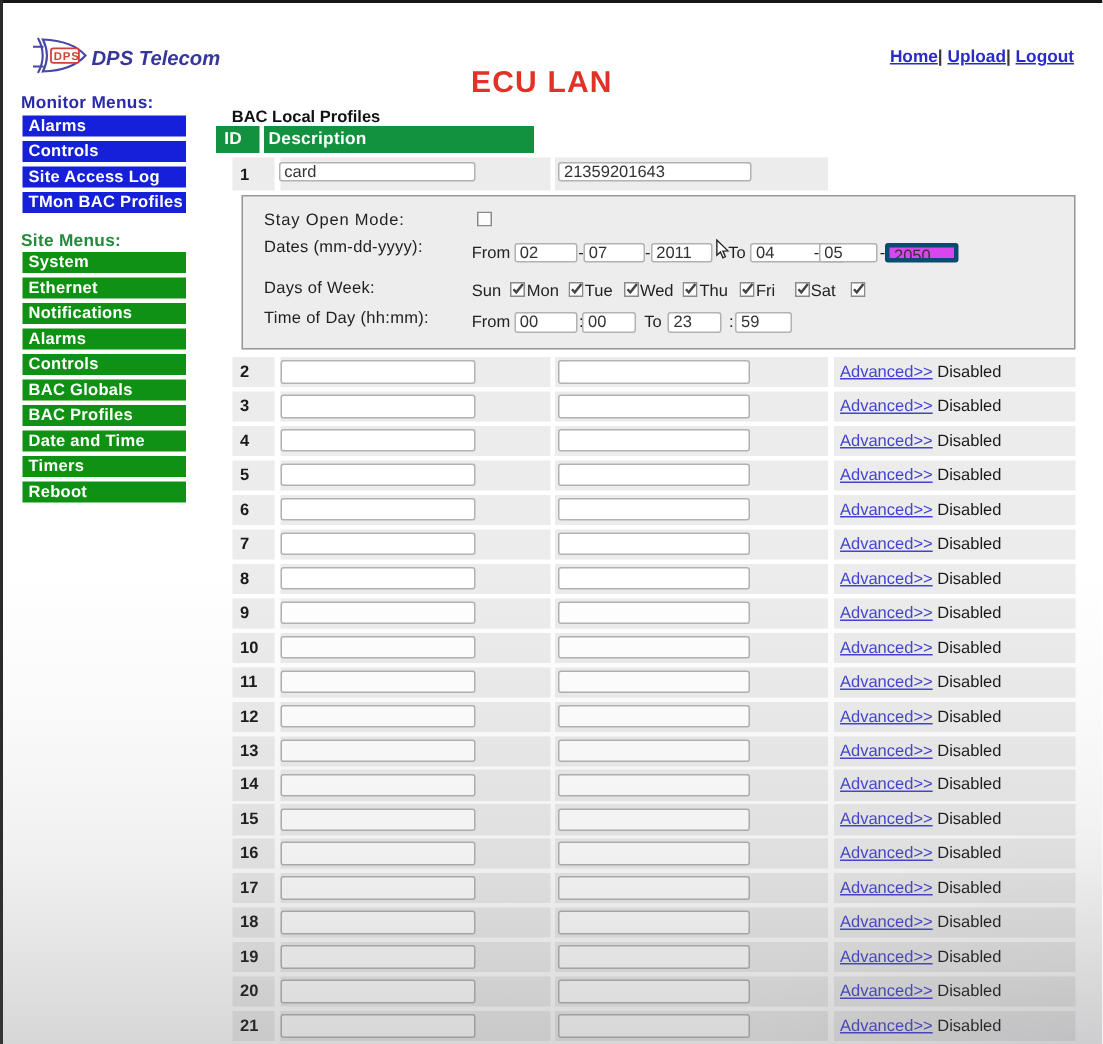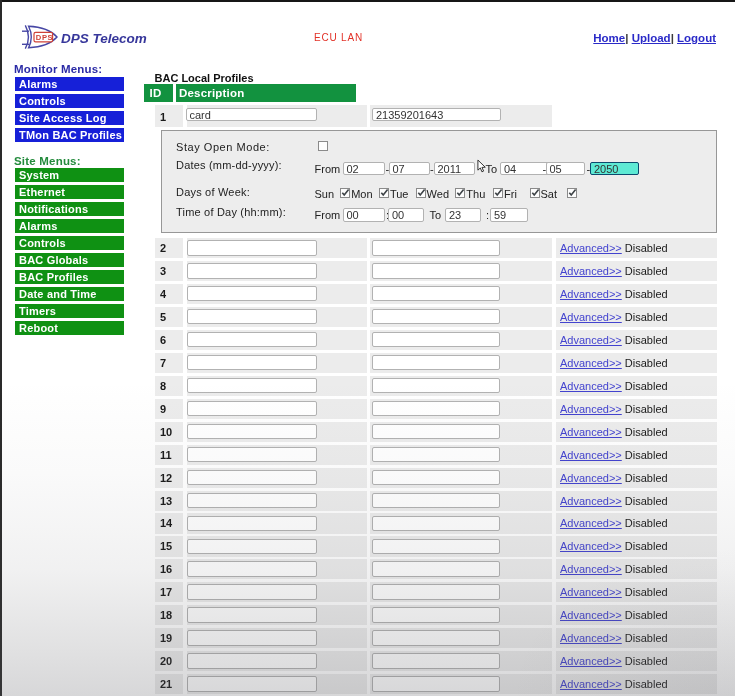--- a/index.html
+++ b/index.html
@@ -23,21 +23,21 @@
 <div class="a" style="left:0;top:0;width:1.8px;height:696px;background:#2a2a2a"></div>
 <svg class="a" style="left:16px;top:23px" width="46" height="28" viewBox="0 0 46 28">
 <path d="M9.3 2.3 Q 15.6 14 9.3 25.7" fill="none" stroke="#4747a5" stroke-width="1.4"></path>
 <path d="M12.6 3.3 Q 18 14 12.6 24.7 C 24 24.2 34 22 41 14 C 34 6 24 3.8 12.6 3.3 Z" fill="#fff" stroke="#4747a5" stroke-width="1.4"></path>
 <line x1="6" y1="8.2" x2="13" y2="8.2" stroke="#4747a5" stroke-width="1.4"></line>
 <line x1="6" y1="21.3" x2="13" y2="21.3" stroke="#4747a5" stroke-width="1.4"></line>
 <rect x="18" y="9.3" width="18.6" height="9.6" rx="1.6" fill="#fff" stroke="#cf4237" stroke-width="1.2"></rect>
 <text x="19.8" y="17" font-family="Liberation Sans" font-size="7.6" fill="#cf4237" font-weight="bold" letter-spacing="0.6">DPS</text>
 </svg>
 <div class="a" style="left:61px;top:30.5px;font-style:italic;font-weight:bold;font-size:13.5px;color:#37379b;letter-spacing:0px">DPS Telecom</div>
-<div class="a" style="left:314px;top:32px;font-weight:normal;font-size:10px;color:#e23127;letter-spacing:0.8px">ECU LAN</div>
+<div class="a" style="left:314px;top:44px;font-weight:bold;font-size:20px;color:#e23127;letter-spacing:0.8px">ECU LAN</div>
 <div class="a" style="left:400px;top:32px;width:316px;text-align:right;font-size:11.5px;font-weight:bold;color:#3a3a3a"><span style="color:#2a2ac8;text-decoration:underline">Home</span>|&nbsp;<span style="color:#2a2ac8;text-decoration:underline">Upload</span>|&nbsp;<span style="color:#2a2ac8;text-decoration:underline">Logout</span></div>
 <div class="a" style="left:14px;top:62.5px;font-weight:bold;font-size:11.5px;color:#2b2ba6;letter-spacing:0.2px">Monitor Menus:</div>
 <div class="a" style="left:15px;top:77px">
 <div class="mi blue">Alarms</div>
 <div class="mi blue">Controls</div>
 <div class="mi blue">Site Access Log</div>
 <div class="mi blue">TMon BAC Profiles</div>
 </div>
 <div class="a" style="left:14px;top:154.5px;font-weight:bold;font-size:11.5px;color:#238b3c;letter-spacing:0.2px">Site Menus:</div>
 <div class="a" style="left:15px;top:168px">
@@ -74,21 +74,21 @@
 <div style="position:absolute;left:180.5px;top:31px;width:42px;height:13.5px;background:#fff;border:1px solid #b2b2b2;border-radius:2px;box-sizing:border-box;font-size:11px;color:#333;padding-left:3px;line-height:12.5px;overflow:hidden"><span style="position:relative;top:0px">02</span></div>
 <div class="a" style="left:223.5px;top:32px">-</div>
 <div style="position:absolute;left:226.5px;top:31px;width:41px;height:13.5px;background:#fff;border:1px solid #b2b2b2;border-radius:2px;box-sizing:border-box;font-size:11px;color:#333;padding-left:3px;line-height:12.5px;overflow:hidden"><span style="position:relative;top:0px">07</span></div>
 <div class="a" style="left:268px;top:32px">-</div>
 <div style="position:absolute;left:271.5px;top:31px;width:41px;height:13.5px;background:#fff;border:1px solid #b2b2b2;border-radius:2px;box-sizing:border-box;font-size:11px;color:#333;padding-left:3px;line-height:12.5px;overflow:hidden"><span style="position:relative;top:0px">2011</span></div>
 <div class="a" style="left:323.5px;top:32px">To</div>
 <div style="position:absolute;left:338px;top:31px;width:64px;height:13.5px;background:#fff;border:1px solid #b2b2b2;border-radius:2px;box-sizing:border-box;font-size:11px;color:#333;padding-left:3px;line-height:12.5px;overflow:hidden"><span style="position:relative;top:0px">04</span></div>
 <div class="a" style="left:380.5px;top:32px">-</div>
 <div style="position:absolute;left:383.5px;top:31px;width:39px;height:13.5px;background:#fff;border:1px solid #b2b2b2;border-radius:2px;box-sizing:border-box;font-size:11px;color:#333;padding-left:3px;line-height:12.5px;overflow:hidden"><span style="position:relative;top:0px">05</span></div>
 <div class="a" style="left:424.5px;top:32px">-</div>
-<div style="position:absolute;left:428px;top:31px;width:49px;height:13.5px;background:#5eead4;border:1px solid #0c4a6e;border-radius:2px;box-sizing:border-box;font-size:11px;color:#333;padding-left:3px;line-height:12.5px;overflow:hidden"><span style="position:relative;top:0px">2050</span></div>
+<div style="position:absolute;left:428px;top:31px;width:49px;height:13.5px;background:#d946ef;border:3px solid #0c4a6e;border-radius:2px;box-sizing:border-box;font-size:11px;color:#333;padding-left:3px;line-height:12.5px;overflow:hidden"><span style="position:relative;top:0px">2050</span></div>
 <svg class="a" style="left:315px;top:28.5px" width="11" height="15" viewBox="0 0 12 16">
 <path d="M1 1 L1 12 L3.6 9.6 L5.4 13.8 L7.2 13 L5.4 9 L9 8.8 Z" fill="#fff" stroke="#222" stroke-width="1"></path>
 </svg>
 <div class="a" style="left:14px;top:55px;letter-spacing:0.2px">Days of Week:</div>
 <div class="a" style="left:152.5px;top:57.5px">Sun</div>
 <svg style="position:absolute;left:178.2px;top:57.5px" width="10" height="10">
       <rect x="0.5" y="0.5" width="9" height="9" fill="#fdfdfd" stroke="#8a8a8a"></rect>
       <path d="M2.3 4.8 L4.2 6.9 L8.6 1.4" stroke="#3f4448" stroke-width="1.6" fill="none"></path>
     </svg>
 <div class="a" style="left:189.2px;top:57.5px">Mon</div>

